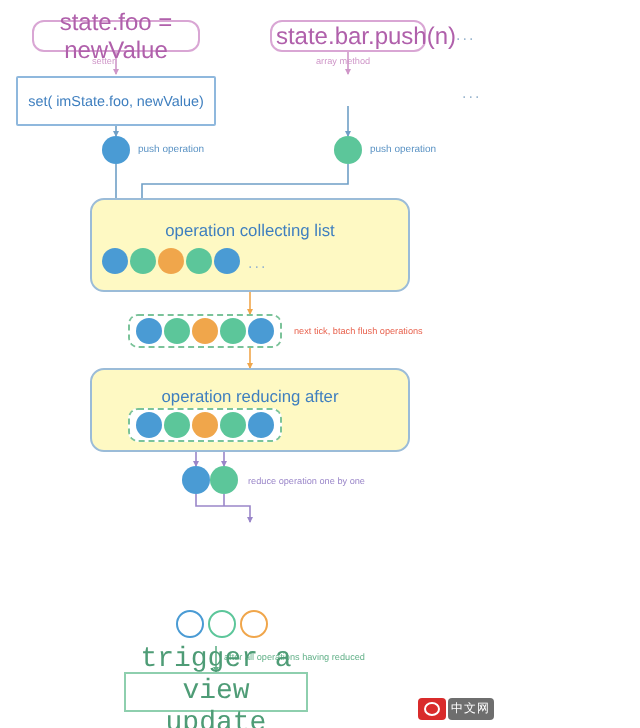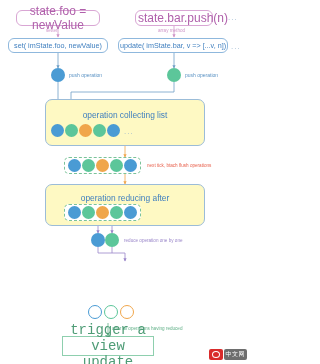--- a/index.html
+++ b/index.html
@@ -13,22 +13,22 @@
 
   .node{position:absolute;box-sizing:border-box;display:flex;align-items:center;justify-content:center;text-align:center;}
 
   
   .src{
     border:1px solid #d9a6d4;border-radius:6px;background:#fff;
     color:#b060ab;font-size:12px;height:16px;
   }
   
   .api{
-    border:1px solid #8fb8dd;border-radius:6px;background:#fff;
-    color:#3f7fbf;font-size:7.2px;height:15px;
+    border:1px solid #8fb8dd;border-radius:1px;background:#fff;
+    color:#3f7fbf;font-size:7.2px;height:25px;
   }
   .ell{position:absolute;color:#9ab6cf;font-size:8px;letter-spacing:1px;}
 
   
   .panel{
     position:absolute;box-sizing:border-box;
     border:1px solid #9bbcd8;border-radius:7px;background:#fef9c3;
   }
   .panel-title{
     position:absolute;left:0;right:0;text-align:center;
@@ -124,23 +124,20 @@
   <div class="node src" style="left:135px;top:10px;width:78px;padding-left:18px;">
     <span>state.bar.push(n)</span>
   </div>
   <div class="lbl lbl-pink" style="left:158px;top:28px;">array method</div>
 
   <div class="ell" style="left:228px;top:13px;">...</div>
 
   <div class="node api" style="left:8px;top:38px;width:100px;">
     <span>set( imState.foo, newValue)</span>
   </div>
-  <div class="node api" style="left:118px;top:38px;width:110px;">
-    <span>update( imState.bar, v =&gt; [...v, n])</span>
-  </div>
   <div class="ell" style="left:231px;top:42px;">...</div>
 
   <div class="dot" style="left:51px;top:68px;width:14px;height:14px;background:#4a9bd4;"></div>
   <div class="lbl lbl-blue" style="left:69px;top:72px;">push operation</div>
 
   <div class="dot" style="left:167px;top:68px;width:14px;height:14px;background:#5cc69a;"></div>
   <div class="lbl lbl-blue" style="left:185px;top:72px;">push operation</div>
 
   <div class="panel" style="left:45px;top:99px;width:160px;height:47px;">
     <div class="panel-title" style="top:10px;">operation collecting list</div>

